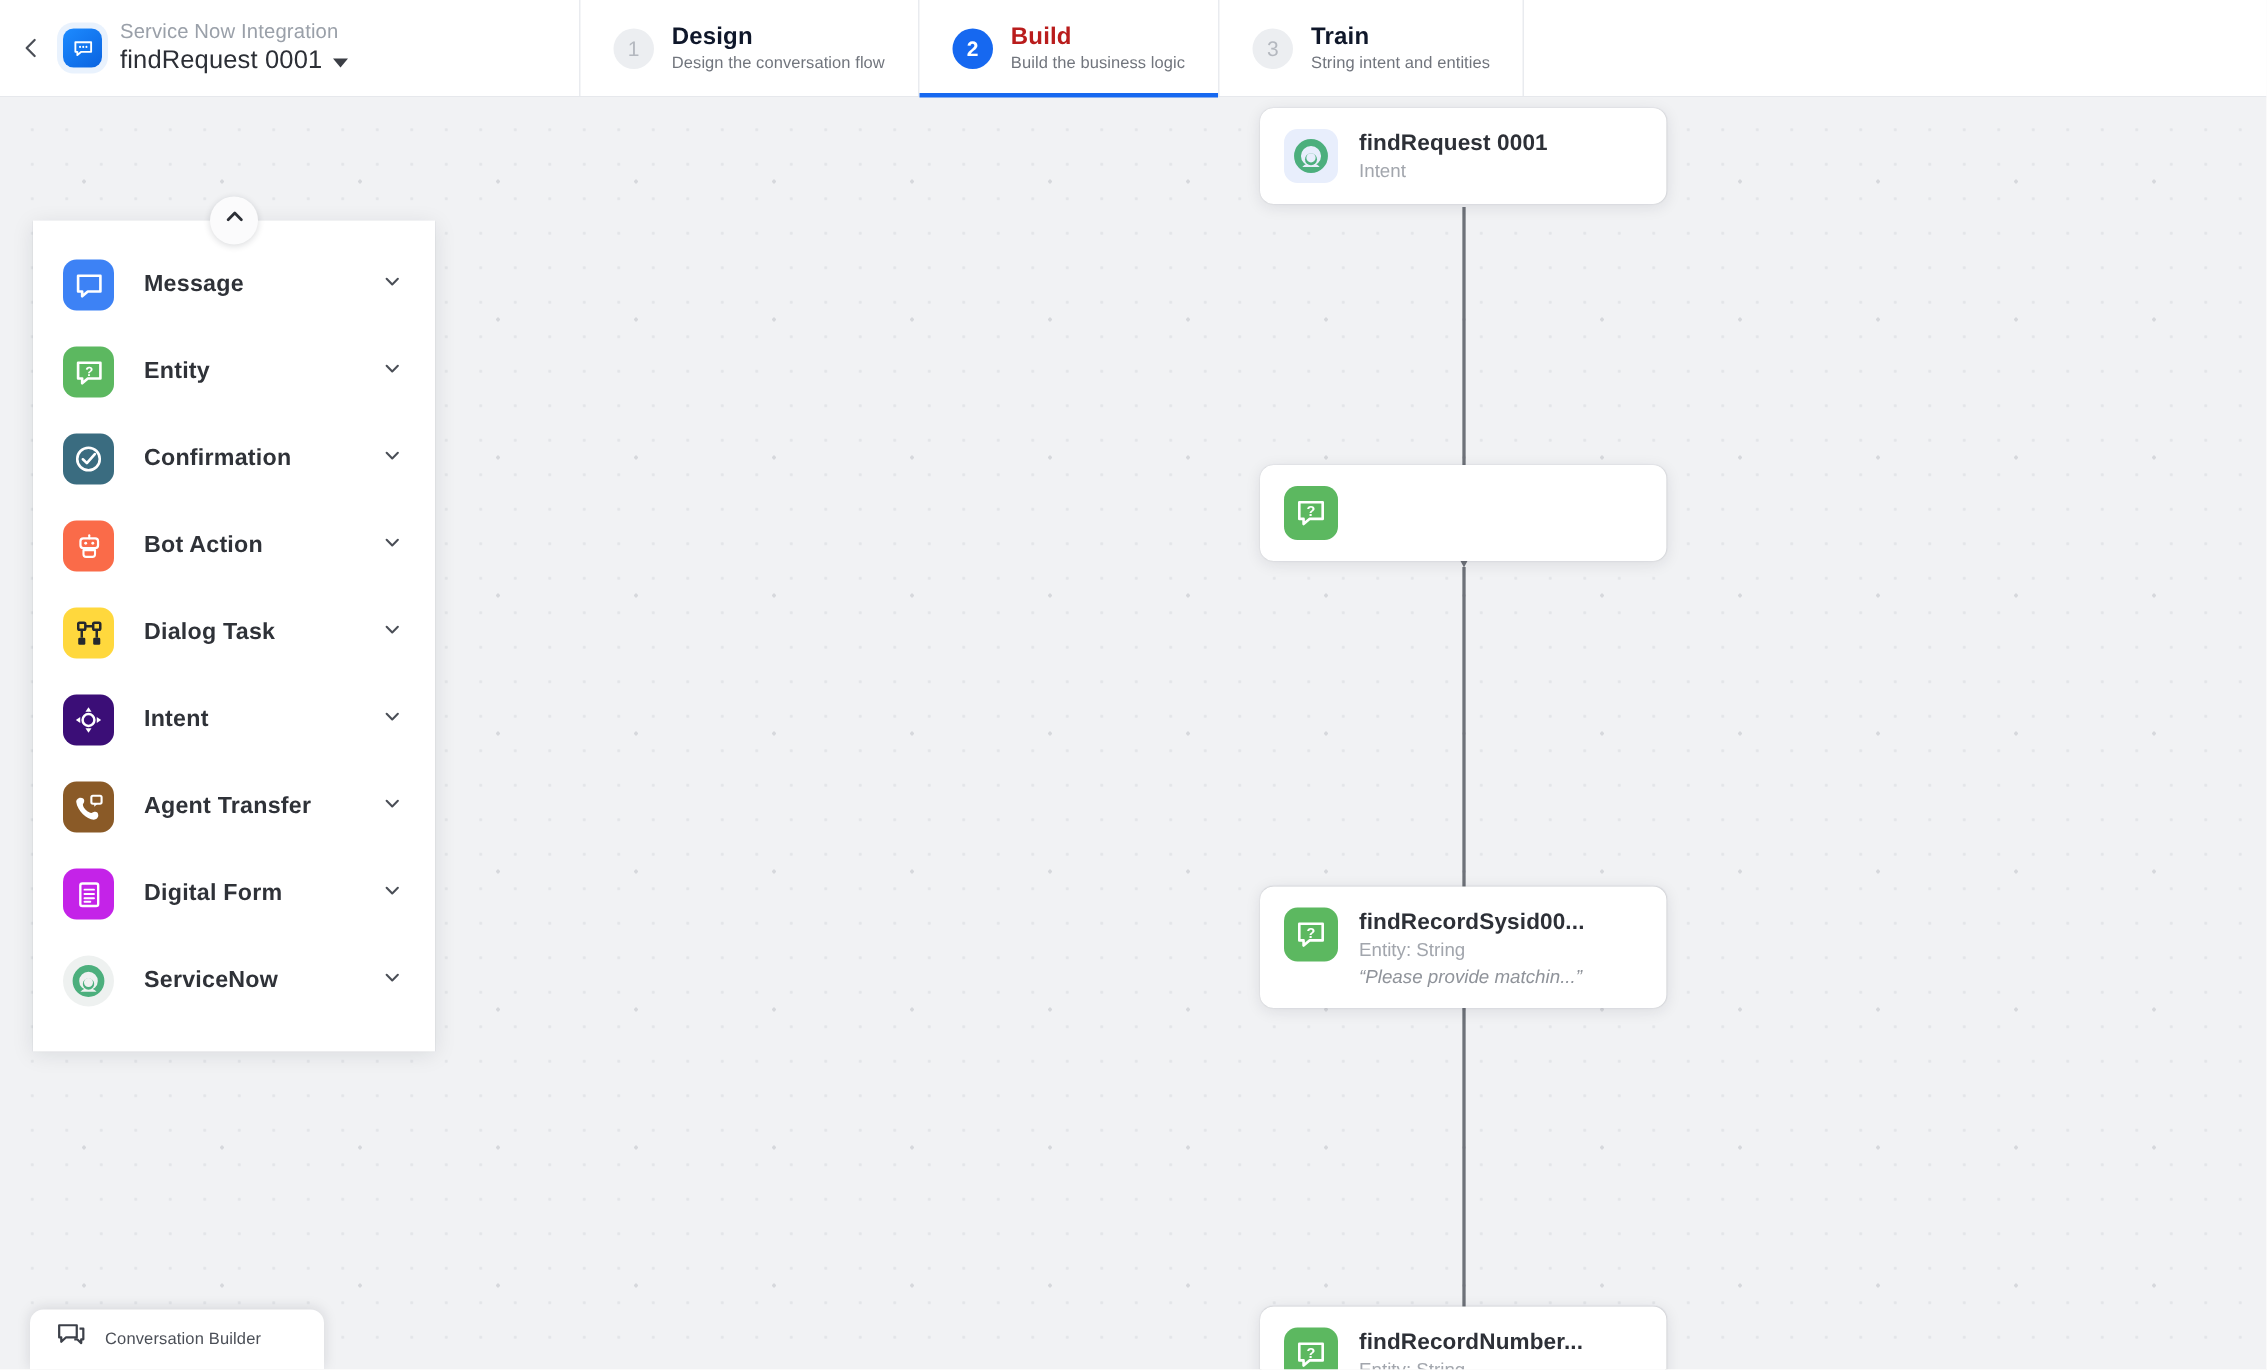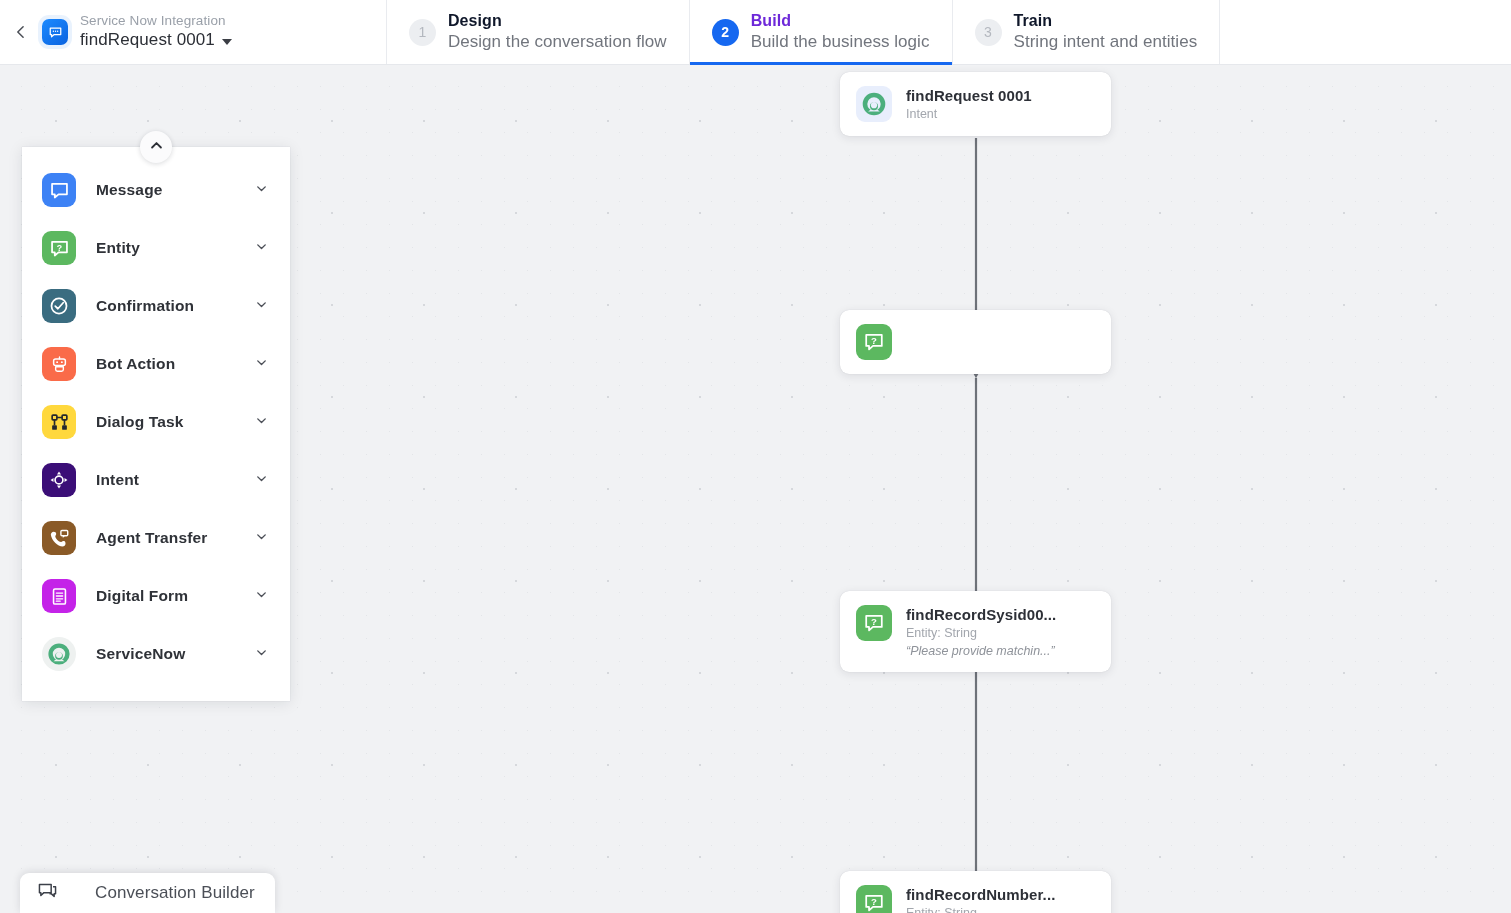--- a/index.html
+++ b/index.html
@@ -55,22 +55,22 @@
   .step:last-child { border-right: 1px solid #e9ebef; }
   .step-num {
     width: 27px; height: 27px; border-radius: 50%;
     background: #eceef1; color: #b4b8bf;
     font-size: 14px; display: flex; align-items: center; justify-content: center;
     flex: none;
   }
   .step.active .step-num { background: #1668f0; color: #ffffff; font-weight: bold; }
   .step-txt { display: flex; flex-direction: column; line-height: 1.28; }
   .step-title { font-size: 16px; font-weight: bold; color: #0f172a; letter-spacing: .1px; }
-  .step.active .step-title { color: #6d28d9; }
-  .step-desc { font-size: 17px; color: #71757d; letter-spacing: .05px; }
+  .step.active .step-title { color: #b91c1c; }
+  .step-desc { font-size: 11px; color: #71757d; letter-spacing: .05px; }
   .step-underline {
     position: absolute; left: 0; right: 0; bottom: -1px; height: 3px;
     background: #1668f0;
   }
 
   
   .canvas {
     position: absolute; left: 0; top: 65px; width: 1511px; height: 848px;
     background-color: #f1f2f4;
     background-image:
@@ -139,21 +139,21 @@
   .conv-builder {
     position: absolute; left: 20px; bottom: 0;
     height: 40px; min-width: 196px;
     background: #ffffff;
     border-radius: 9px 9px 0 0;
     box-shadow: 0 -1px 9px rgba(20,25,40,.13);
     display: flex; align-items: center; gap: 12px;
     padding: 0 20px 0 17px;
     cursor: pointer; z-index: 25;
   }
-  .conv-label { font-size: 17px; color: #4b4f57; letter-spacing: .1px; margin-left: 25px; }
+  .conv-label { font-size: 11px; color: #4b4f57; letter-spacing: .1px; }
 </style>
 </head>
 <body>
 
 <div id="app">
 
   <div class="canvas">
 
     <svg class="edge" style="left:960px; top:73px; width:32px; height:240px;" viewBox="0 0 32 240">
       <line x1="16" y1="0" x2="16" y2="228" stroke="#6e7279" stroke-width="2.2"></line>

